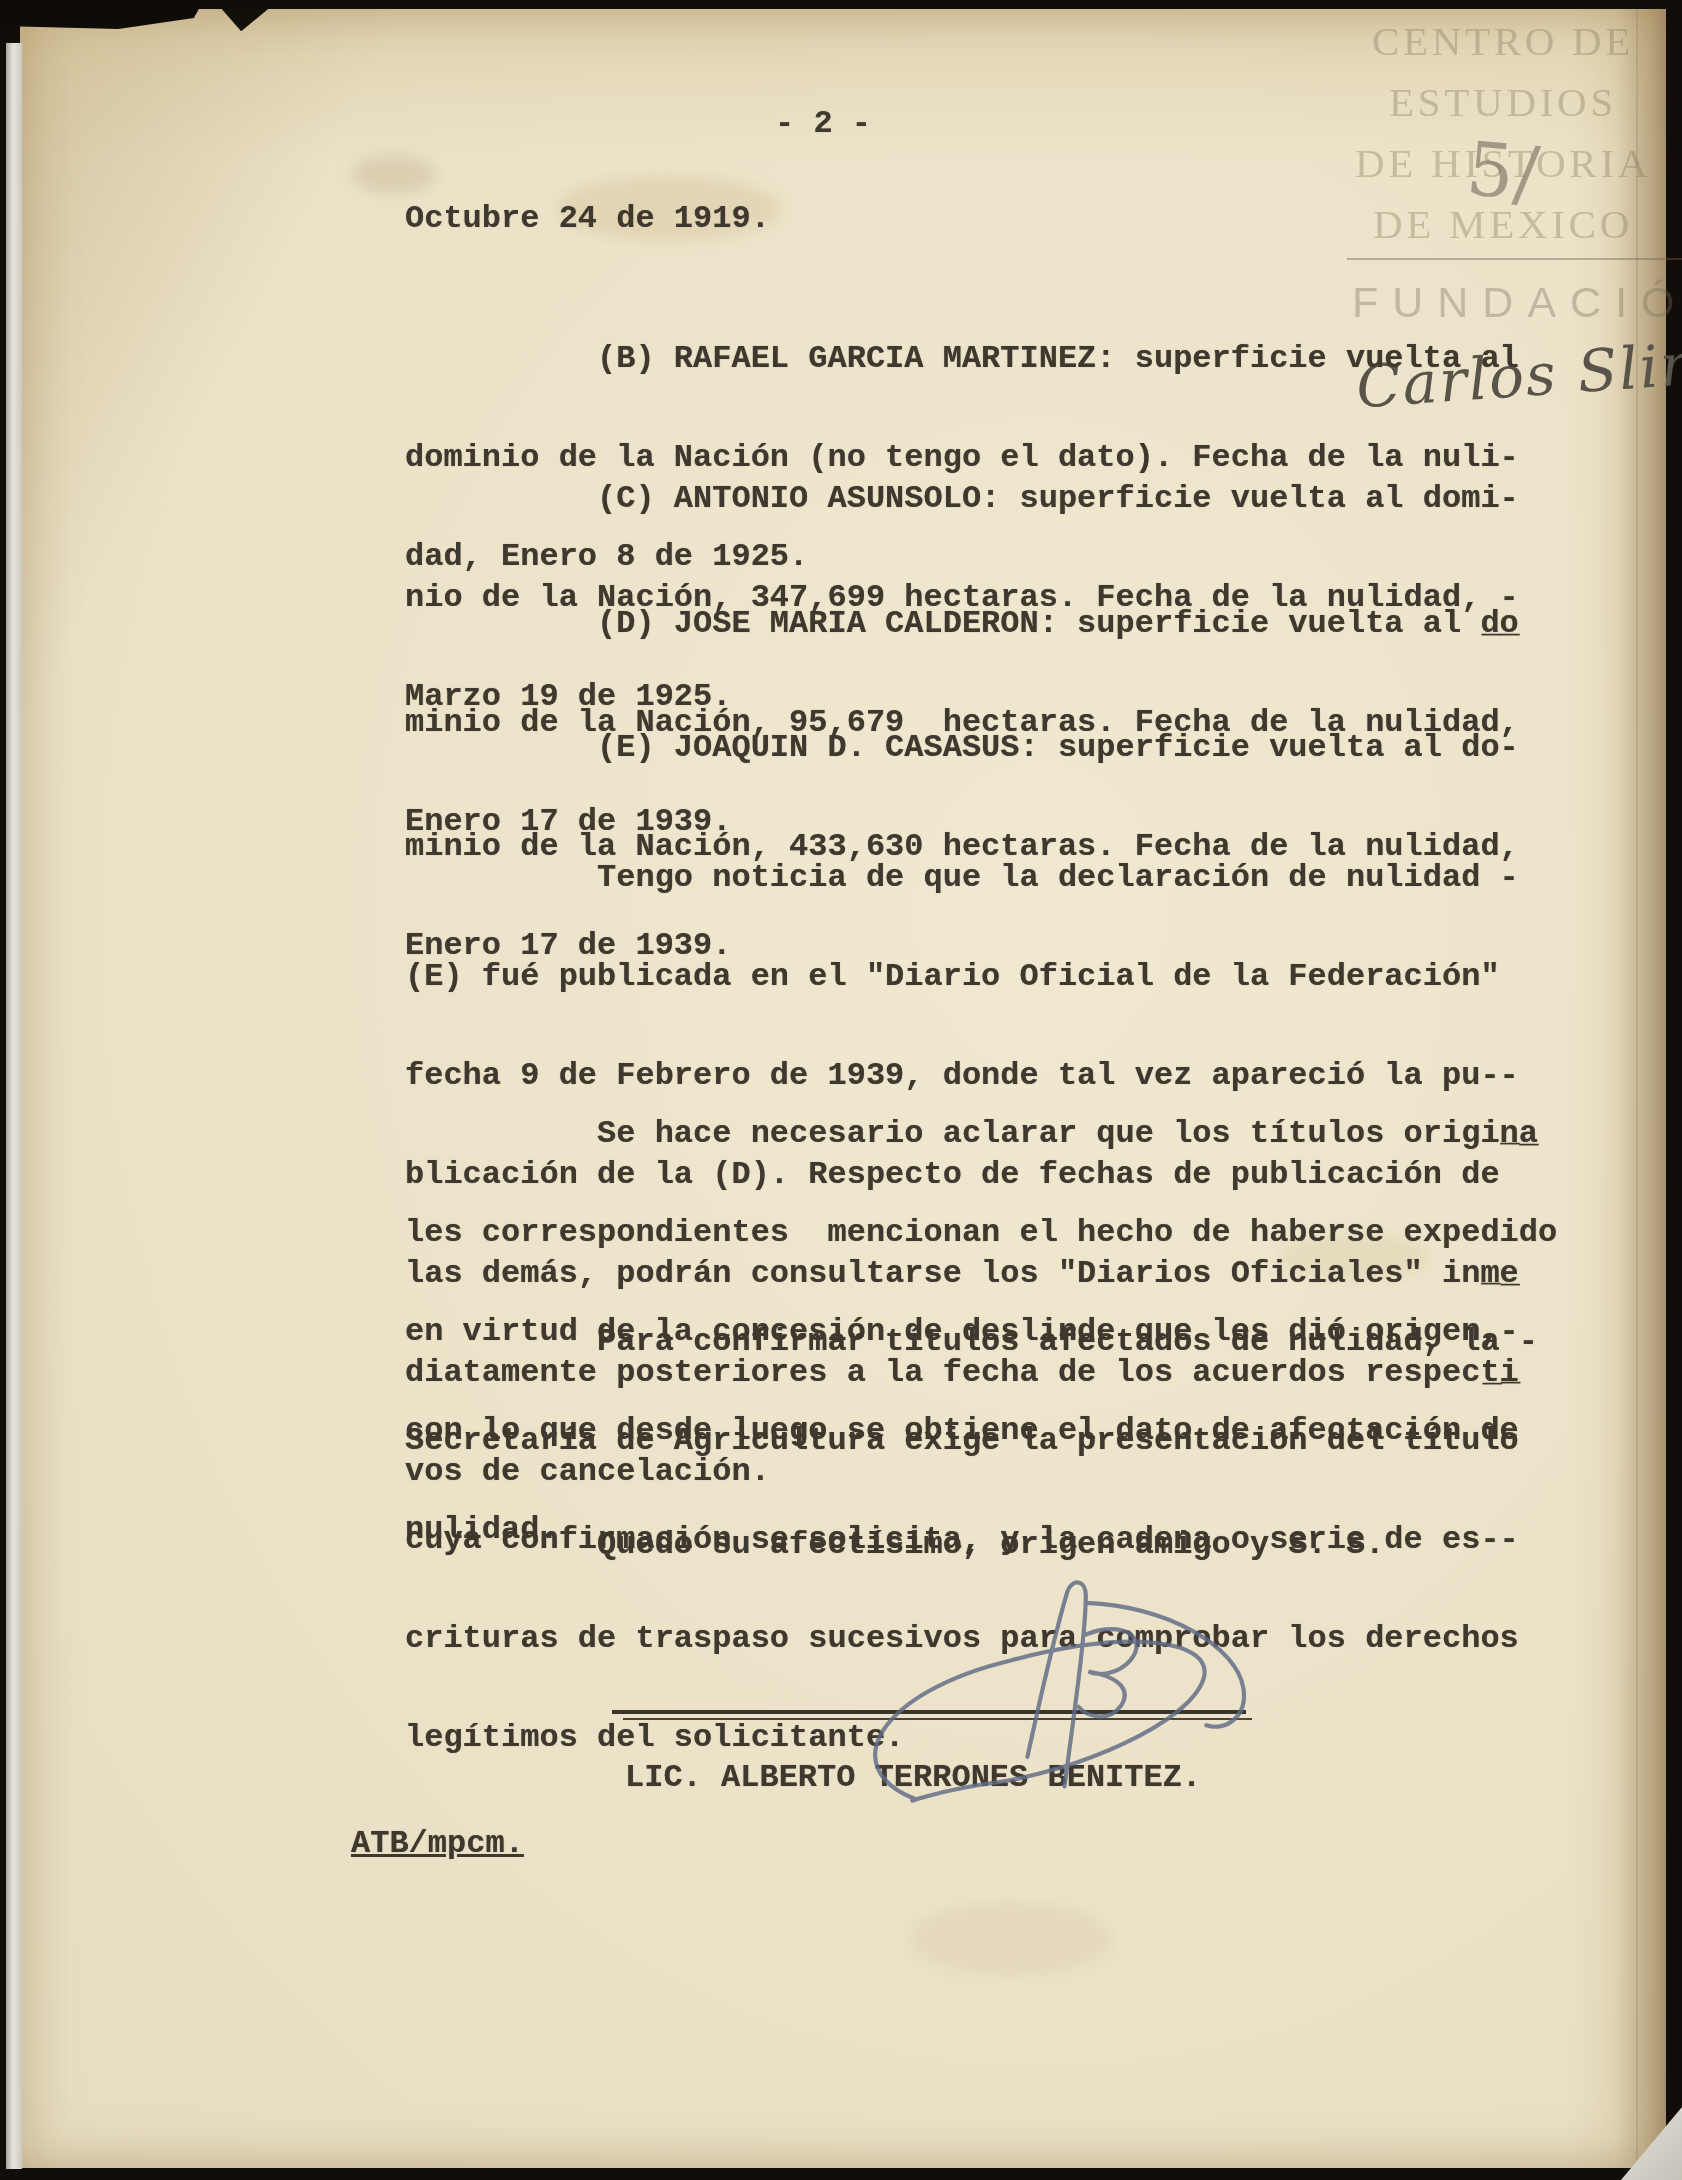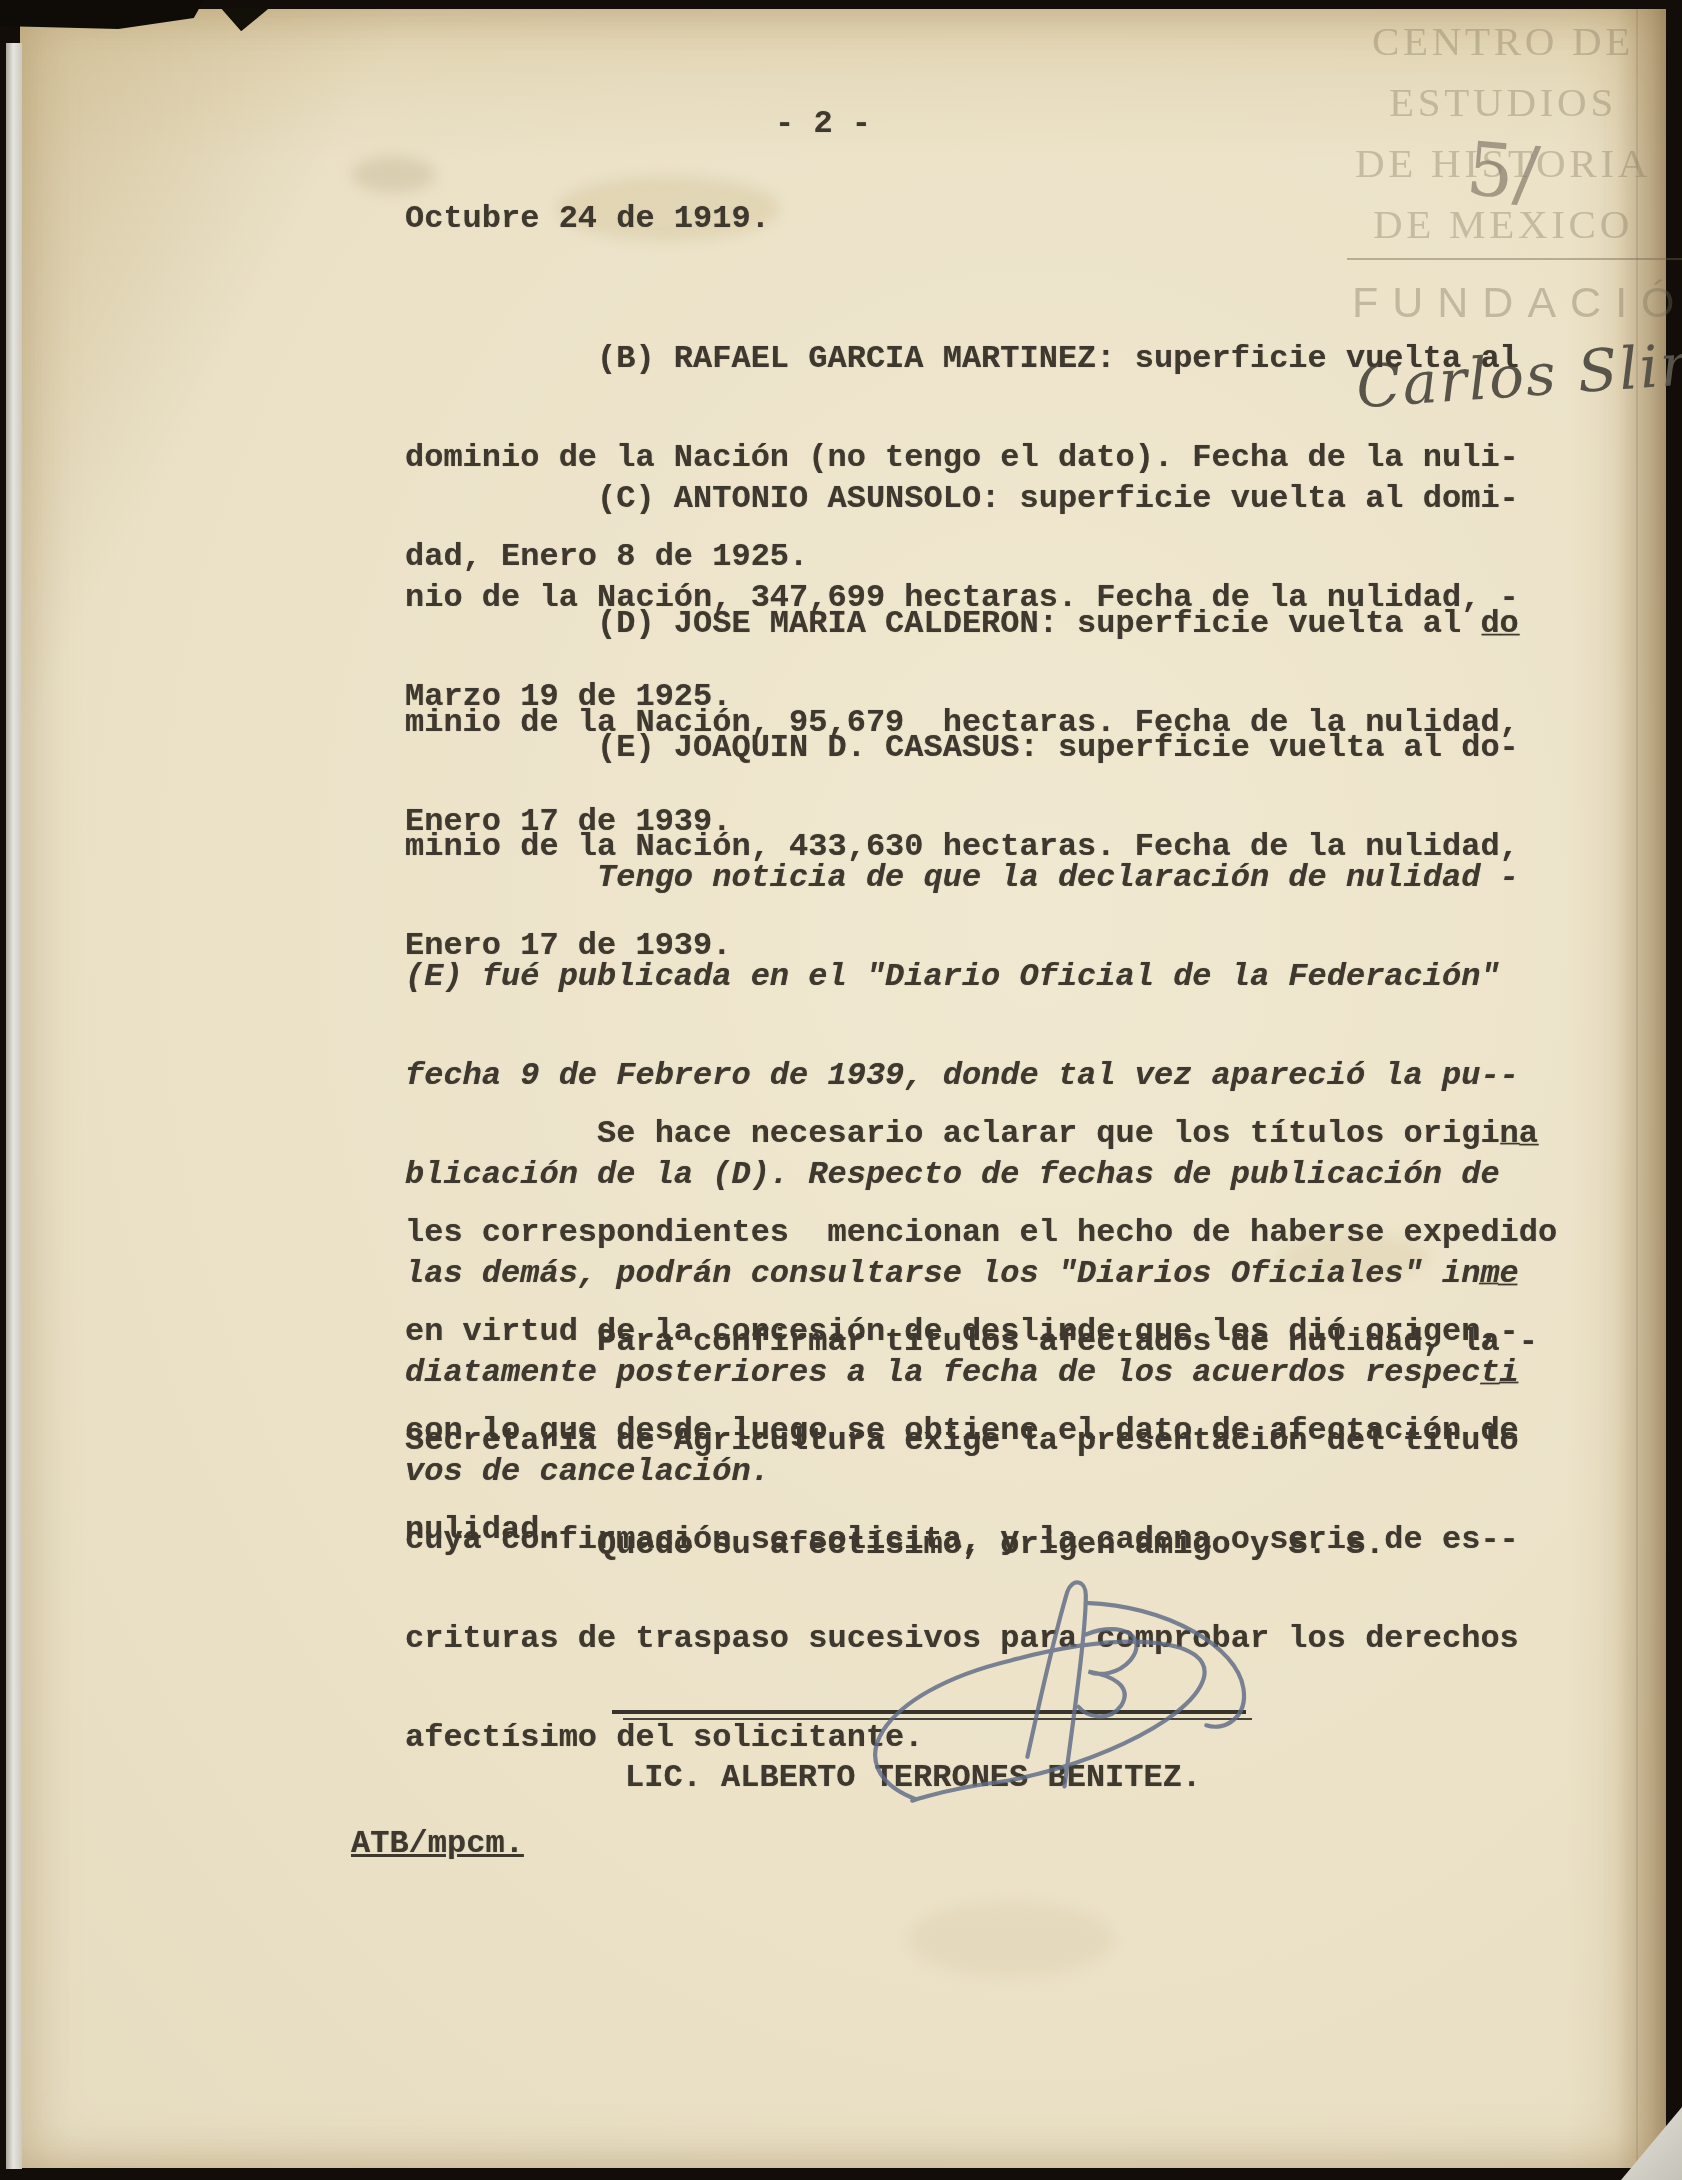--- a/index.html
+++ b/index.html
@@ -137,21 +137,21 @@
   <div>minio de la Nación, 95,679  hectaras. Fecha de la nulidad,</div>
   <div>Enero 17 de 1939.</div>
 </div>
 
 <div class="typed" style="left:405px;top:665px;">
   <div>          (E) JOAQUIN D. CASASUS: superficie vuelta al do-</div>
   <div>minio de la Nación, 433,630 hectaras. Fecha de la nulidad,</div>
   <div>Enero 17 de 1939.</div>
 </div>
 
-<div class="typed" style="left:405px;top:795px;font-style:italic;">
+<div class="typed" style="left:405px;top:795px;">
   <div>          Tengo noticia de que la declaración de nulidad -</div>
   <div>(E) fué publicada en el "Diario Oficial de la Federación"</div>
   <div>fecha 9 de Febrero de 1939, donde tal vez apareció la pu--</div>
   <div>blicación de la (D). Respecto de fechas de publicación de</div>
   <div>las demás, podrán consultarse los "Diarios Oficiales" inm̲e̲</div>
   <div>diatamente posteriores a la fecha de los acuerdos respect̲i̲</div>
   <div>vos de cancelación.</div>
 </div>
 
 <div class="typed" style="left:405px;top:1051px;">
@@ -160,21 +160,21 @@
   <div>en virtud de la concesión de deslinde que les dió origen,-</div>
   <div>con lo que desde luego se obtiene el dato de afectación de</div>
   <div>nulidad.</div>
 </div>
 
 <div class="typed" style="left:405px;top:1259px;">
   <div>          Para confirmar títulos afectados de nulidad, la -</div>
   <div>Secretaría de Agricultura exige la presentación del título</div>
   <div>cuya confirmación se solicita, y la cadena o serie de es--</div>
   <div>crituras de traspaso sucesivos para comprobar los derechos</div>
-  <div>afectísimo del solicitante.</div>
+  <div>legítimos del solicitante.</div>
 </div>
 
 <div class="typed" style="left:405px;top:1462px;">
   <div>          Quedo su afectísimo, origen amigo y S. S.</div>
 </div>
 
 <div class="sig-rule-top"></div>
 <div class="sig-rule-bottom"></div>
 <div class="typed" style="left:625px;top:1722px;margin-top:39px;">LIC. ALBERTO TERRONES BENITEZ.</div>
 

